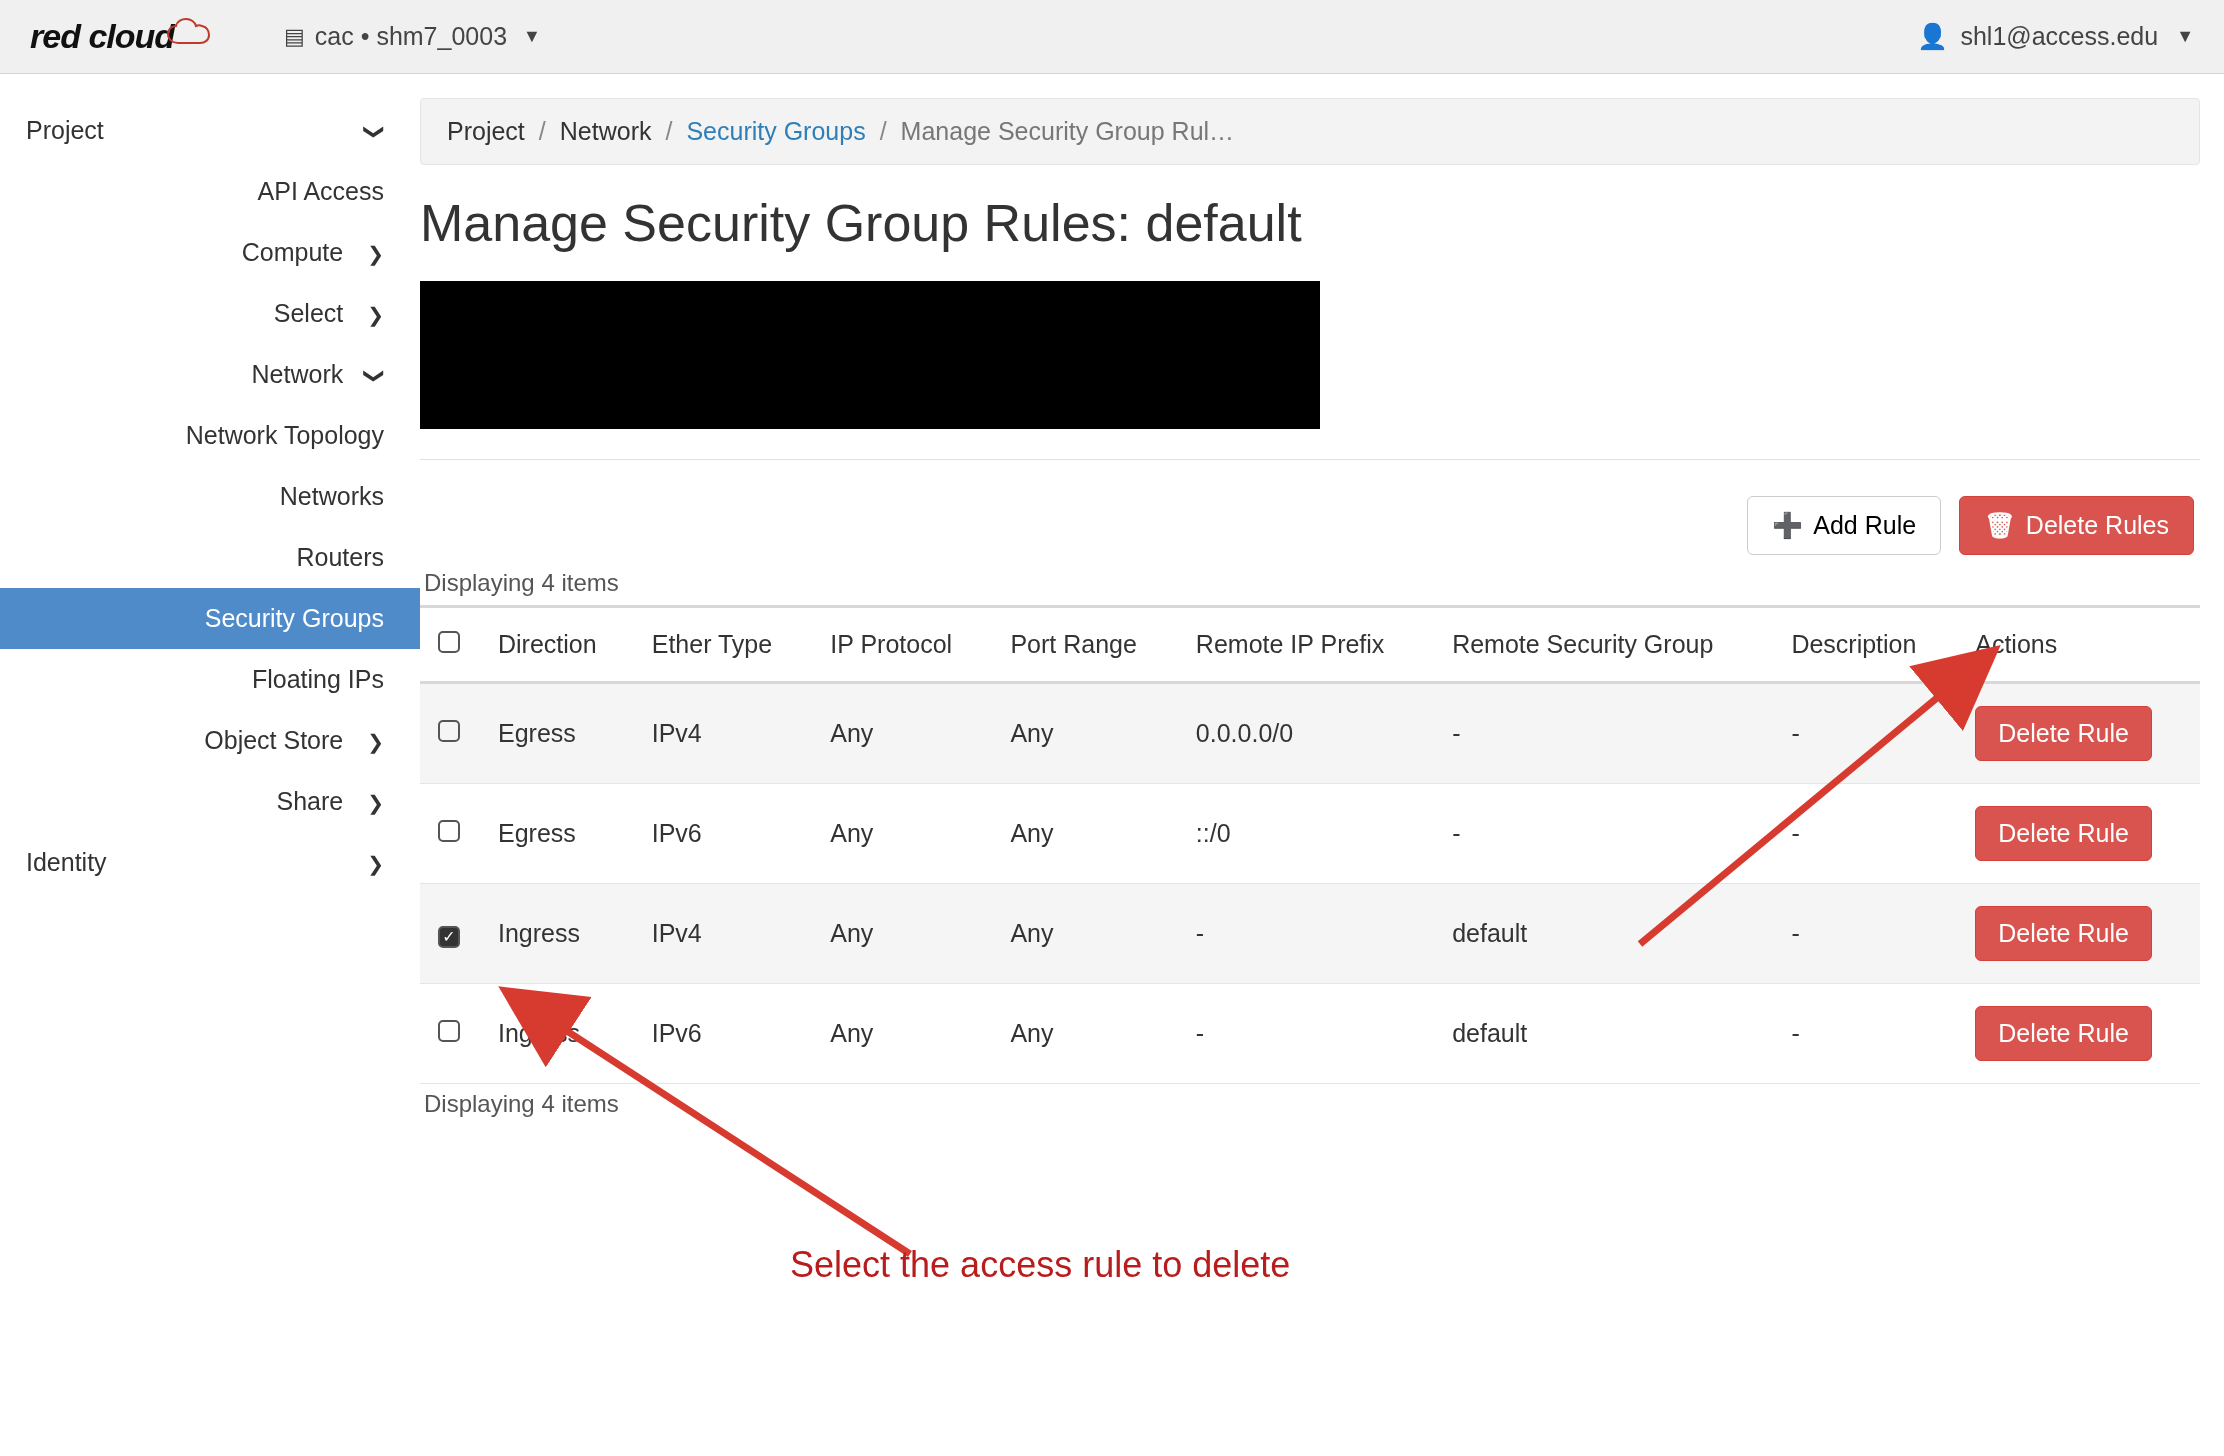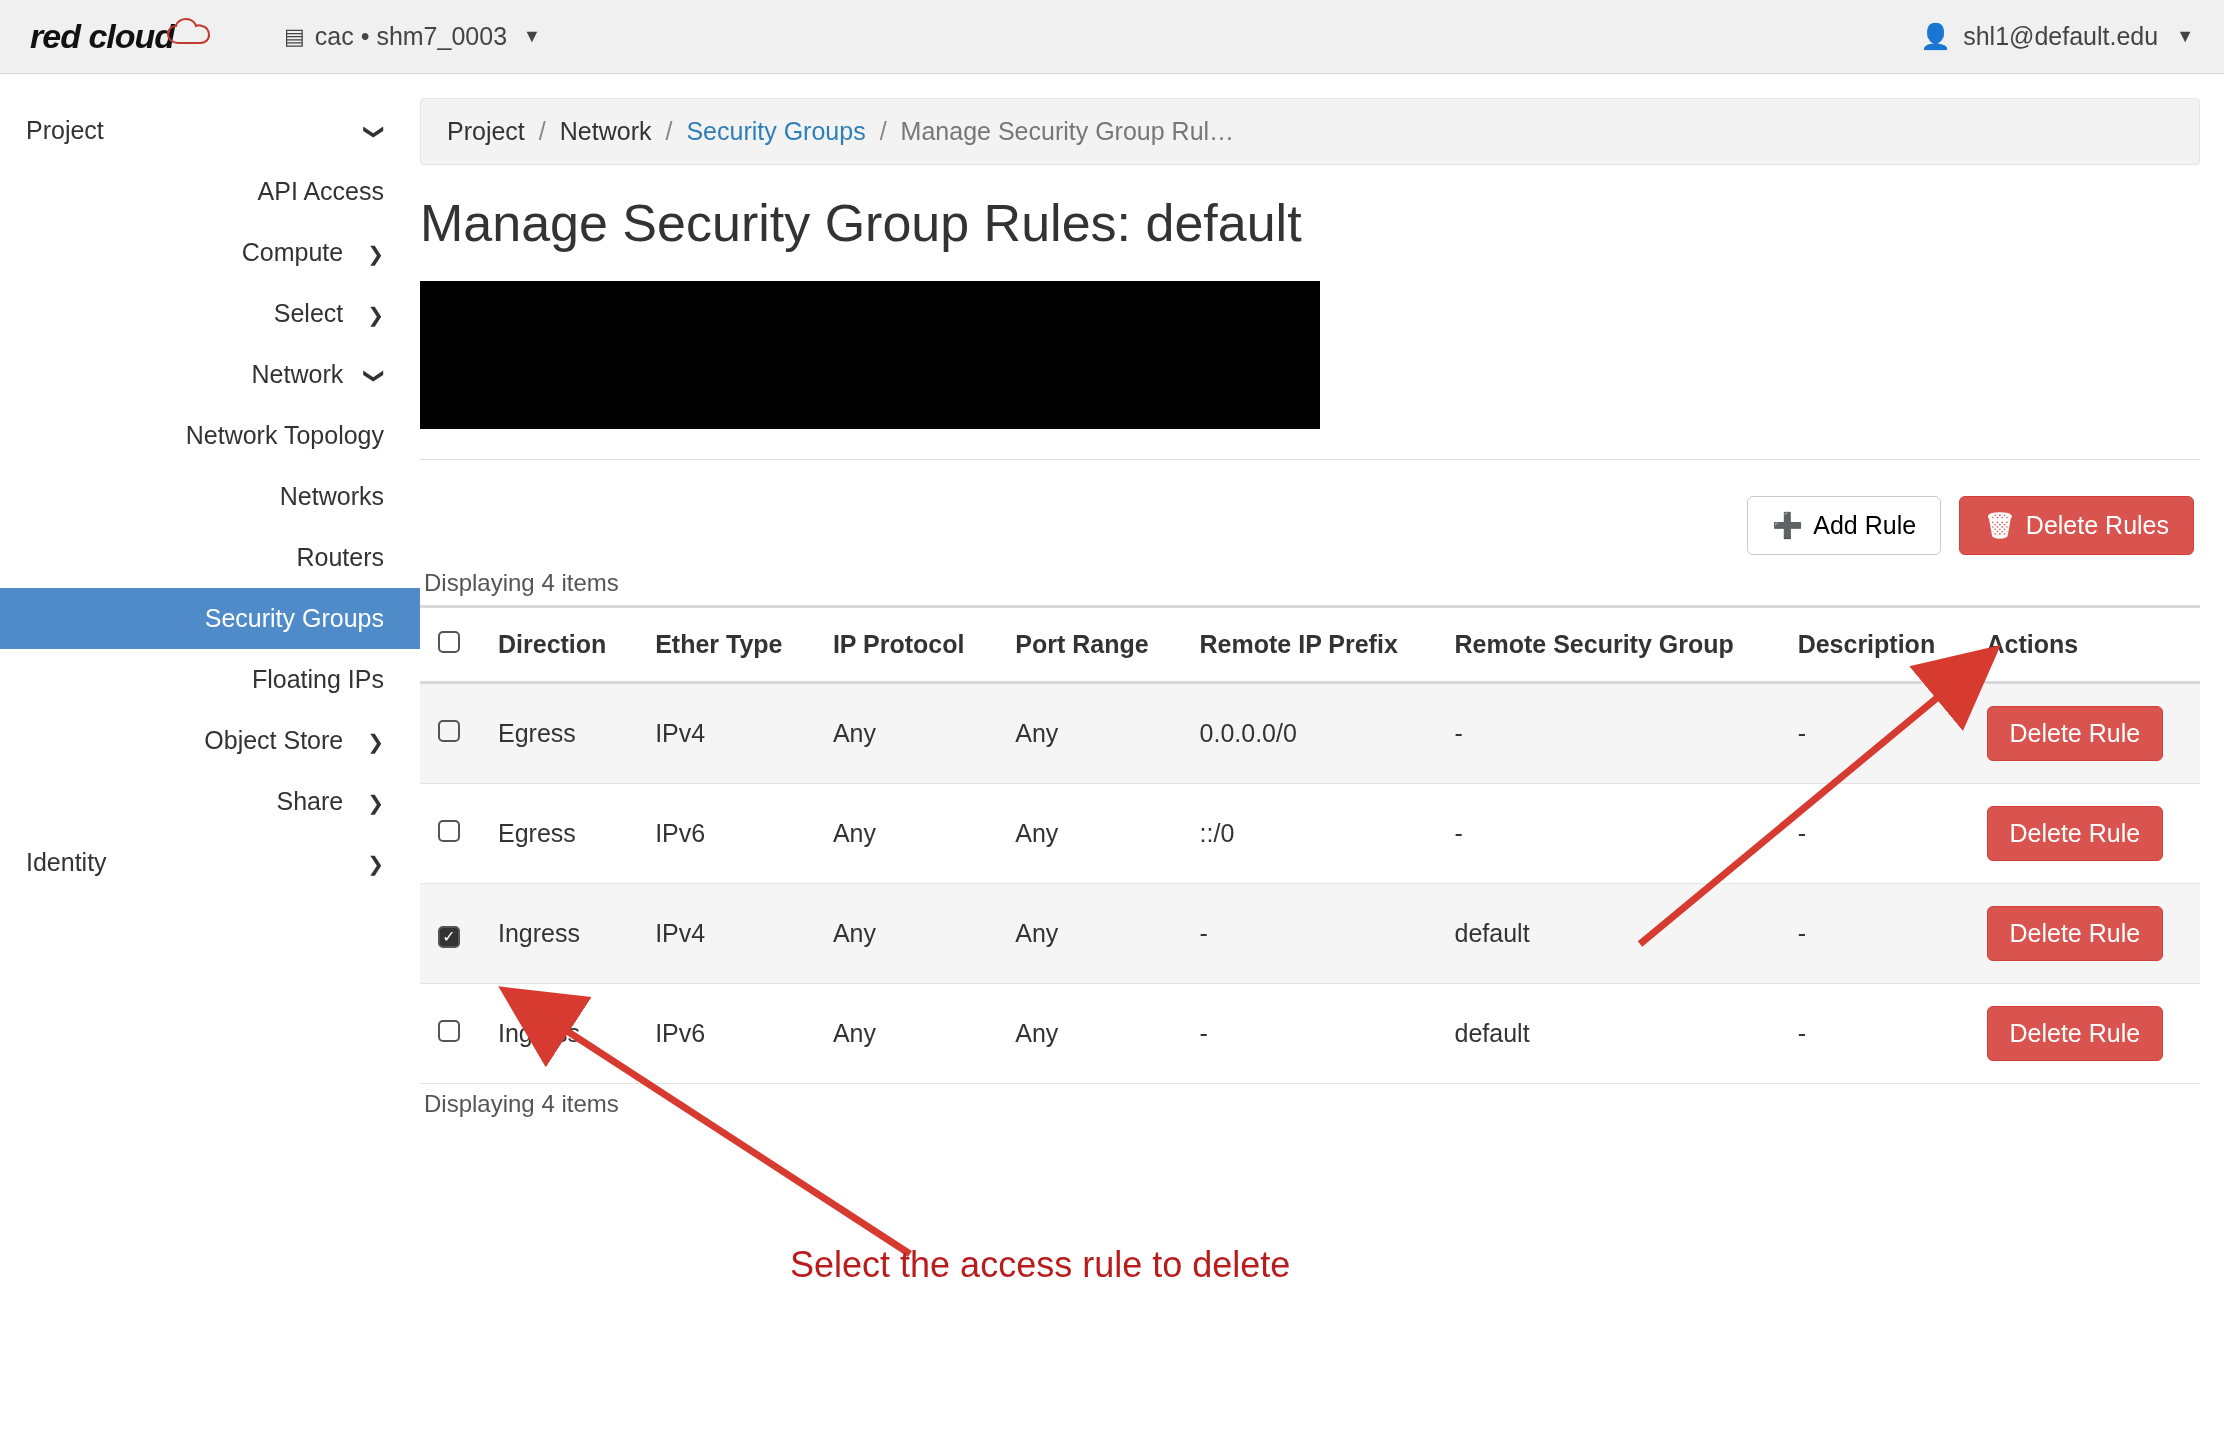--- a/index.html
+++ b/index.html
@@ -44,21 +44,21 @@
 
   .table-toolbar { display: flex; justify-content: flex-end; gap: 18px; margin: 36px 0 14px; padding-right: 6px; }
   .btn { font-size: 25px; padding: 14px 24px; border-radius: 6px; border: 1px solid #ccc; background: #fff; cursor: pointer; display: inline-flex; align-items: center; gap: 10px; }
   .btn.danger { background: #d9534f; border-color: #d43f3a; color: #fff; }
   .icon-plus, .icon-trash { font-weight: 700; }
 
   .display-count { font-size: 24px; color: #555; margin: 6px 0 8px 4px; }
 
   table.rules { width: 100%; border-collapse: collapse; font-size: 25px; }
   table.rules th, table.rules td { text-align: left; padding: 22px 18px; border-bottom: 1px solid #e5e5e5; }
-  table.rules thead th { font-weight: 700; color: #333; border-top: 3px solid #d8d8d8; border-bottom: 3px solid #d8d8d8; background: #fff; }
+  table.rules thead th { font-weight: 400; color: #333; border-top: 3px solid #d8d8d8; border-bottom: 3px solid #d8d8d8; background: #fff; }
   table.rules tbody tr:nth-child(odd) { background: #f5f5f5; }
   .row-action { text-align: left; }
   .row-action .btn { padding: 12px 22px; }
   .cb { width: 22px; height: 22px; border: 2px solid #555; border-radius: 5px; display: inline-flex; align-items: center; justify-content: center; cursor: pointer; font-size: 16px; }
   .cb.checked { background: #333; color: #fff; }
 
   
   .ann-label { position: absolute; color: #b91c1c; font-size: 36px; font-weight: 400; }
   .svg-overlay { position: absolute; pointer-events: none; }
   .main { position: relative; }
@@ -78,21 +78,21 @@
     </svg>
   </div>
   <div class="project-switch">
     <span class="list-icon-glyph">▤</span>
     <span>cac • shm7_0003</span>
     <span class="caret">▼</span>
   </div>
   <div class="spacer"></div>
   <div class="user-menu">
     <span>👤</span>
-    <span>shl1@default.edu</span>
+    <span>shl1@access.edu</span>
     <span class="caret">▼</span>
   </div>
 </div>
 
 <div class="body-wrap">
 
   <div class="sidebar">
     <div class="nav-group">
       <span>Project</span>
       <span class="chev down"></span>

